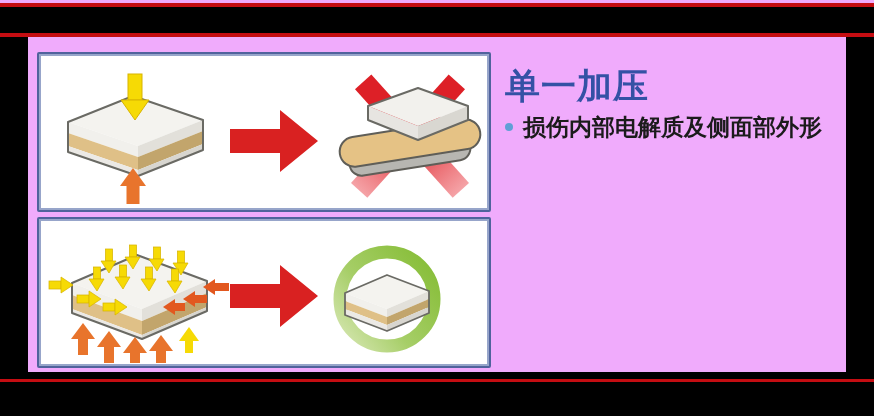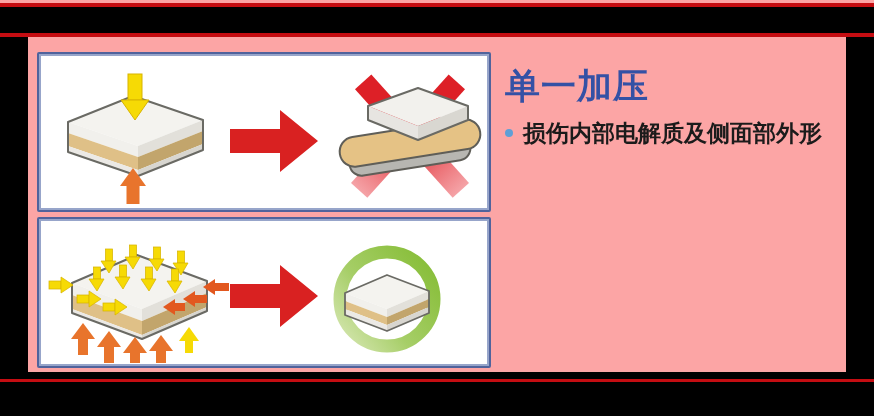--- a/index.html
+++ b/index.html
@@ -1,17 +1,17 @@
 <!DOCTYPE html>
 <html style="--red-line: #c50d12; --frame: #000000; --box-border: #50639c; --heading-blue: #3451a5; --bullet-dot: #5f9fd6; --body-text: #1b1b1b; --arrow-red: #d92121; --arrow-yellow: #f6da05; --arrow-orange: #e8742c; --arrow-deep-orange: #e2581f; --ring-green: #8cc23d; --battery-tan: #dfc087; --battery-white: #f1f0ec;"><head>
 <meta charset="utf-8">
 <style>
   html,body{margin:0;padding:0;background:#fff;}
   .stage{
-    position:relative;width:874px;height:416px;overflow:hidden;background:#fca5a5;
+    position:relative;width:874px;height:416px;overflow:hidden;background:#f0abfc;
     font-family:"Liberation Sans","DejaVu Sans",sans-serif;
   }
   .abs{position:absolute;}
   
   .redline{left:0;width:874px;background:var(--red-line,#c50d12);}
   .redline-a{top:3px;height:4px;}
   .black-top{top:7px;left:0;width:874px;height:26px;background:var(--frame,#000);}
   .redline-b{top:33px;height:4px;}
   .col{top:37px;width:28px;height:335px;background:var(--frame,#000);}
   .col-left{left:0;}
@@ -26,21 +26,21 @@
   .dbox1{left:37px;top:52px;width:450px;height:156px;}
   .dbox2{left:37px;top:217px;width:450px;height:147px;}
   
   .txtsec{left:505px;width:345px;}
   .sec1{top:64px;}
   .sec2{top:230px;}
   h2.hd{
     margin:0;font-size:35px;line-height:44px;font-weight:700;
     color:var(--heading-blue,#3451a5);letter-spacing:1px;white-space:nowrap;
   }
-  .bullet{display:flex;align-items:flex-start;margin-top:8px;}
+  .bullet{display:flex;align-items:flex-start;margin-top:2px;}
   .bullet .dot{
     flex:0 0 auto;width:8px;height:8px;border-radius:50%;
     background:var(--bullet-dot,#5f9fd6);margin:13px 10px 0 0;
   }
   .bullet .btxt{
     font-size:23px;line-height:34px;font-weight:600;
     color:var(--body-text,#1b1b1b);white-space:nowrap;
   }
   svg{display:block;}
 </style>

